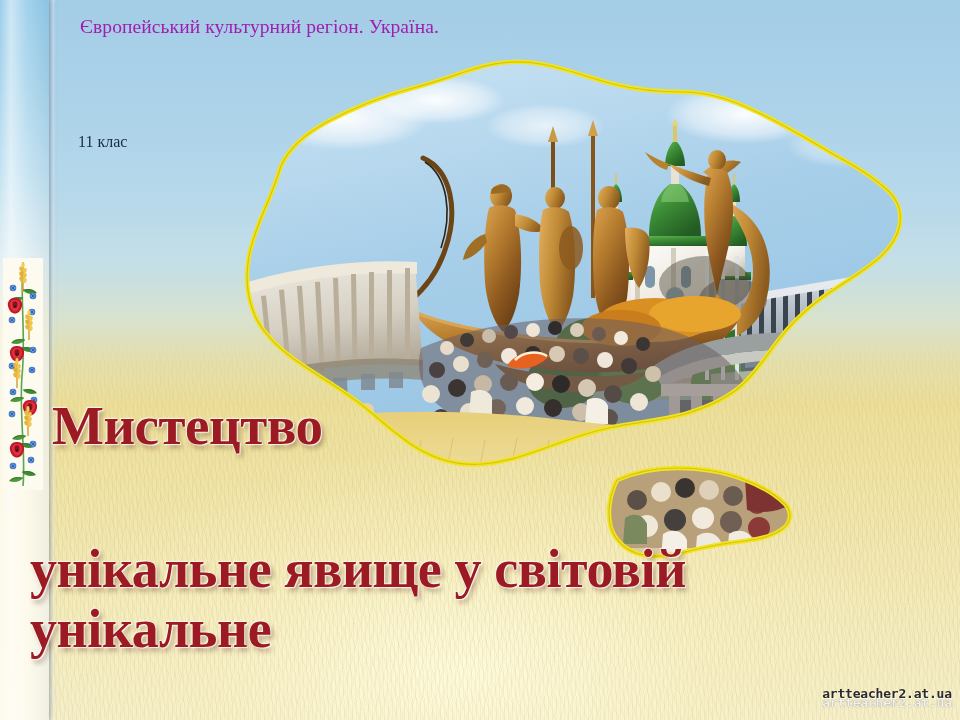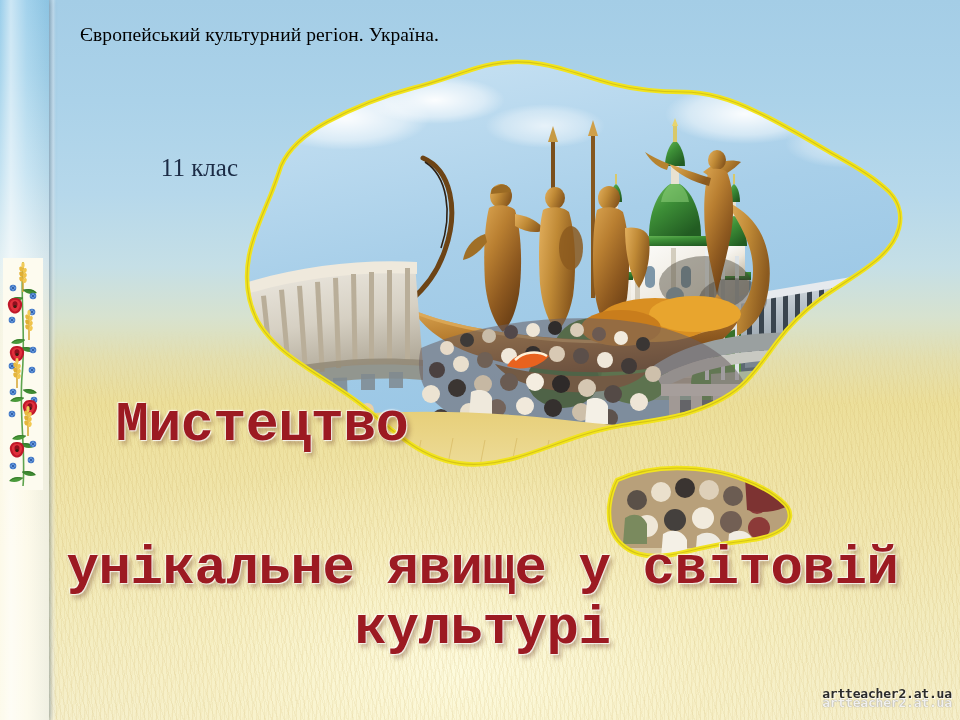--- a/index.html
+++ b/index.html
@@ -112,40 +112,39 @@
     top: 258px;
     width: 40px;
     height: 232px;
   }
   .ornament svg { display: block; width: 40px; height: 232px; }
 
   
   .header-line {
     position: absolute;
     left: 80px;
-    top: 24px;
+    top: 16px;
     font-size: 19.5px;
     font-weight: 400;
-    color: #000000;
+    color: #a21caf;
     letter-spacing: 0.1px;
     white-space: nowrap;
   }
 
   
   .meta {
     position: absolute;
     left: 78px;
     top: 130px;
     width: 160px;
-    text-align: right;
+    text-align: left;
     color: #1b2b45;
-    font-size: 25px;
+    font-size: 16px;
     line-height: 1.46;
     font-weight: 400;
-    margin-top: 20px;
   }
   .meta div { white-space: nowrap; }
 
   
   .collage {
     position: absolute;
     left: 185px;
     top: 48px;
     width: 730px;
     height: 520px;
@@ -153,25 +152,24 @@
   .collage svg { display: block; width: 730px; height: 520px; }
 
   
   .title-block {
     position: absolute;
     left: 0;
     top: 398px;
     width: 960px;
   }
   .title-1, .title-2 {
-    text-align: center;
+    text-align: left;
     font-weight: 700;
     color: #9c1a22;
     line-height: 1.0;
-    font-family: Liberation Mono, monospace;
   }
   .title-1 {
     position: absolute;
     left: 52px;
     top: 0;
     width: 420px;
     font-size: 55px;
     letter-spacing: -0.5px;
     text-shadow:
       0 0 3px rgba(255,255,255,0.95),
@@ -776,21 +774,21 @@
       <use href="#ua-crimea" fill="none" stroke="#c9b614" stroke-width="1.2" stroke-linejoin="round" opacity="0.7"></use>
     </svg>
   </div>
 
   <div class="title-block">
     <div class="title-1">
       <span class="ln ln1">Мистецтво</span>
     </div>
     <div class="title-2">
       <span class="ln ln1">унікальне явище у світовій</span>
-      <span class="ln ln2">культурі</span>
+      <span class="ln ln2">унікальне</span>
     </div>
   </div>
 
   <div class="watermark">
     <div class="wm-bot">artteacher2.at.ua</div>
     <div class="wm-top">artteacher2.at.ua</div>
   </div>
 
 </div>
 

